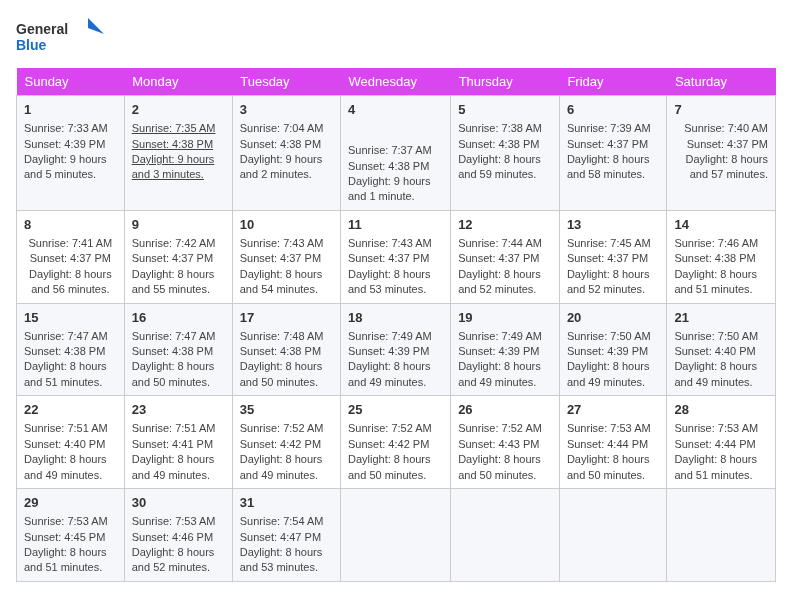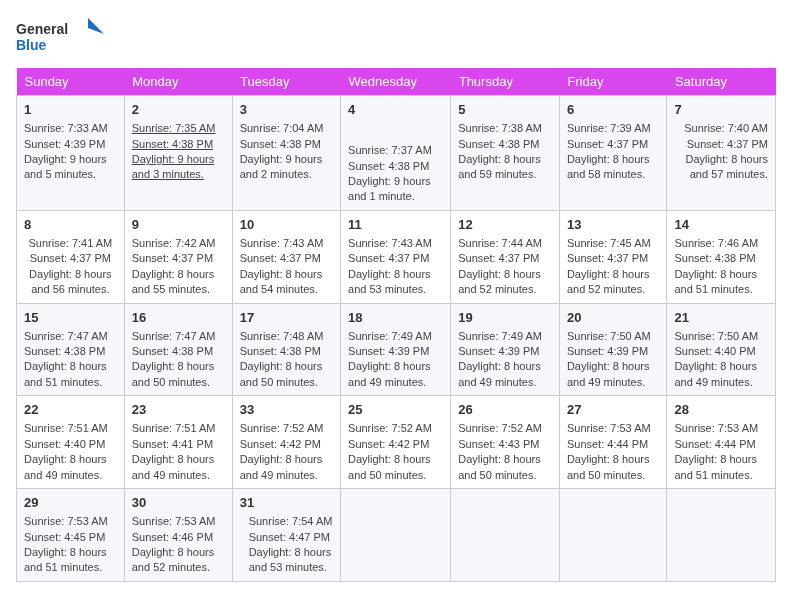--- a/index.html
+++ b/index.html
@@ -244,21 +244,21 @@
 Sunset: 4:40 PM
 Daylight: 8 hours and 49 minutes.</div>
         </td>
         <td>
           <span class="day-number">23</span>
           <div class="day-info" style="white-space: pre-line;">Sunrise: 7:51 AM
 Sunset: 4:41 PM
 Daylight: 8 hours and 49 minutes.</div>
         </td>
         <td>
-          <span class="day-number">33</span>
+          <span class="day-number">35</span>
           <div class="day-info" style="white-space: pre-line;">Sunrise: 7:52 AM
 Sunset: 4:42 PM
 Daylight: 8 hours and 49 minutes.</div>
         </td>
         <td>
           <span class="day-number">25</span>
           <div class="day-info" style="white-space: pre-line;">Sunrise: 7:52 AM
 Sunset: 4:42 PM
 Daylight: 8 hours and 50 minutes.</div>
         </td>
@@ -289,21 +289,21 @@
 Daylight: 8 hours and 51 minutes.</div>
         </td>
         <td>
           <span class="day-number">30</span>
           <div class="day-info" style="white-space: pre-line;">Sunrise: 7:53 AM
 Sunset: 4:46 PM
 Daylight: 8 hours and 52 minutes.</div>
         </td>
         <td>
           <span class="day-number">31</span>
-          <div class="day-info" style="white-space: pre-line; margin-left: 9px;">Sunrise: 7:54 AM
+          <div class="day-info" style="white-space: pre-line;">Sunrise: 7:54 AM
 Sunset: 4:47 PM
 Daylight: 8 hours and 53 minutes.</div>
         </td>
         <td class="empty"></td>
         <td class="empty"></td>
         <td class="empty"></td>
         <td class="empty"></td>
       </tr>
     </tbody>
 </table>

